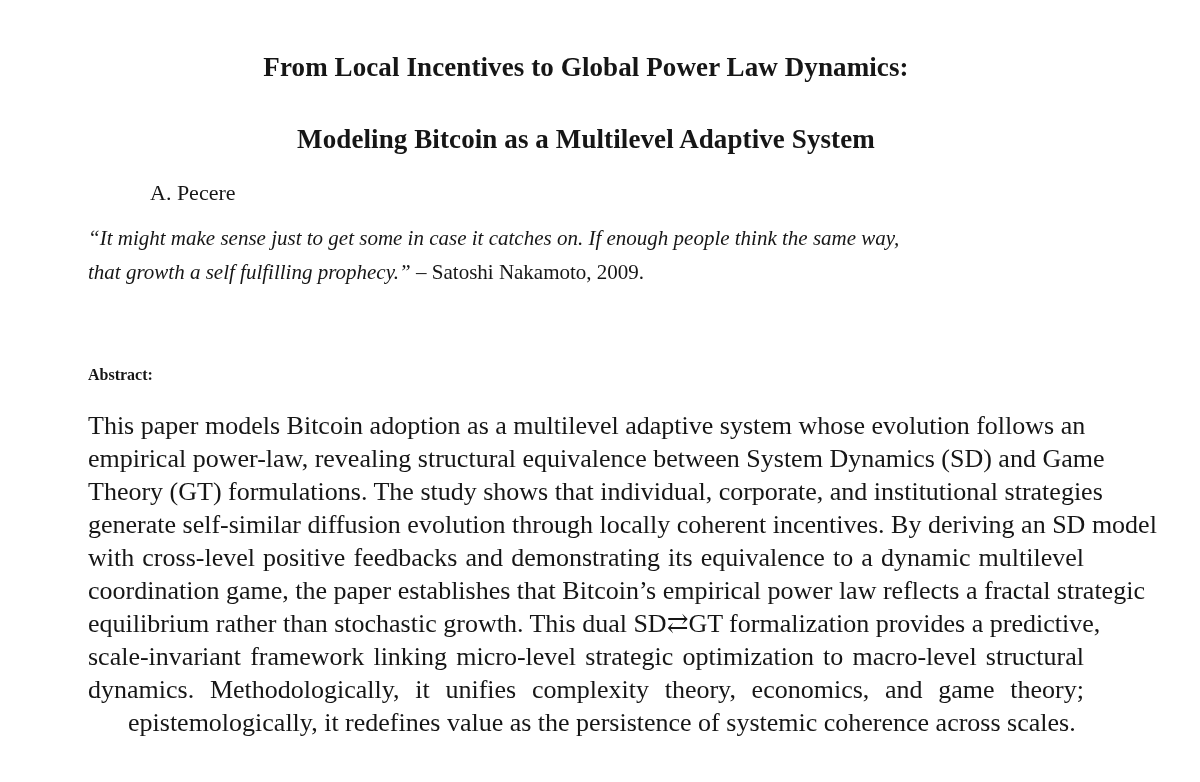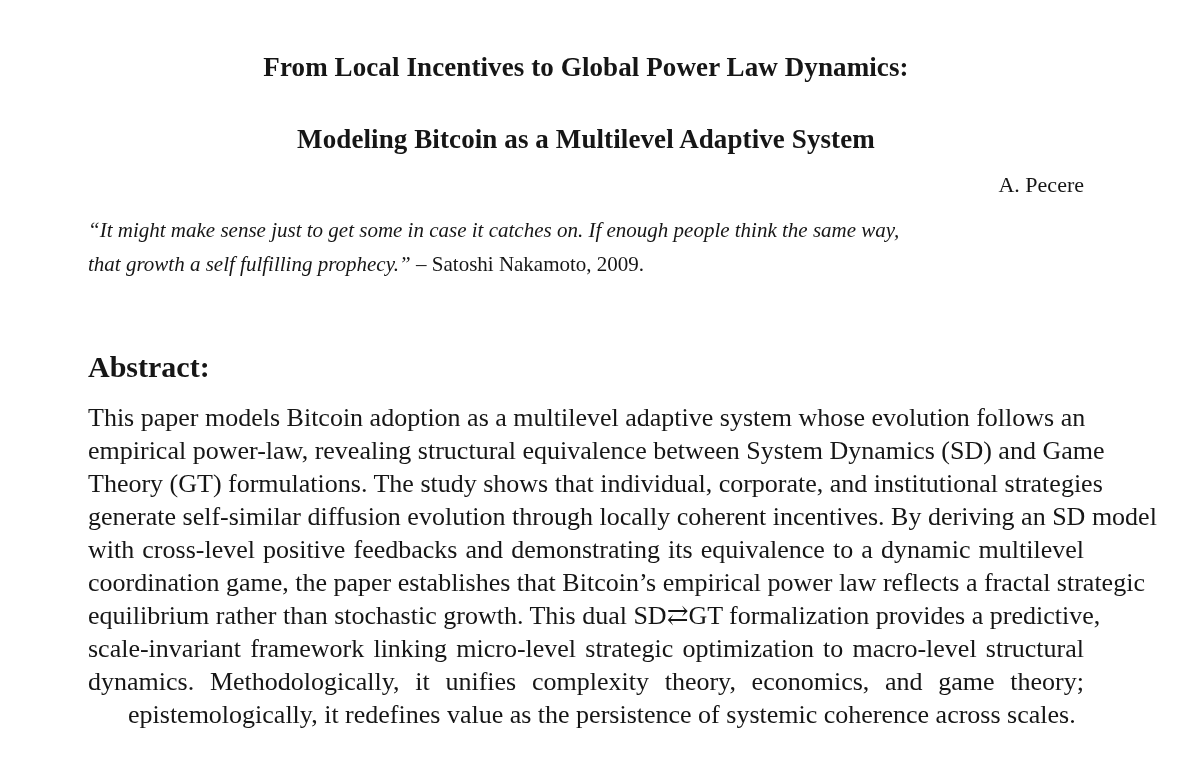--- a/index.html
+++ b/index.html
@@ -23,35 +23,35 @@
     font-size: 27px;
     line-height: 32px;
     text-align: center;
     letter-spacing: 0.1px;
   }
   .title-line.first  { padding-top: 51px; }
   .title-line.second { margin-top: 40px; }
   .author {
     font-size: 22px;
     line-height: 27px;
-    text-align: right;
-    margin-top: 16px;
+    text-align: left;
+    margin-top: 24px;
     padding-left: 62px;
   }
   .quote {
     margin-top: 15px;
     font-size: 21px;
     line-height: 34px;
   }
   .quote .it { font-style: italic; margin-top: 9px; }
   .quote .roman { font-style: normal; }
   .abstract-heading {
     margin-top: 72px;
     font-weight: bold;
-    font-size: 30px;
+    font-size: 16px;
     line-height: 27px;
   }
   .abstract-body {
     margin-top: 21px;
     font-size: 26px;
     line-height: 33px;
   }
   .jline {
     text-align: justify;
     text-align-last: justify;

